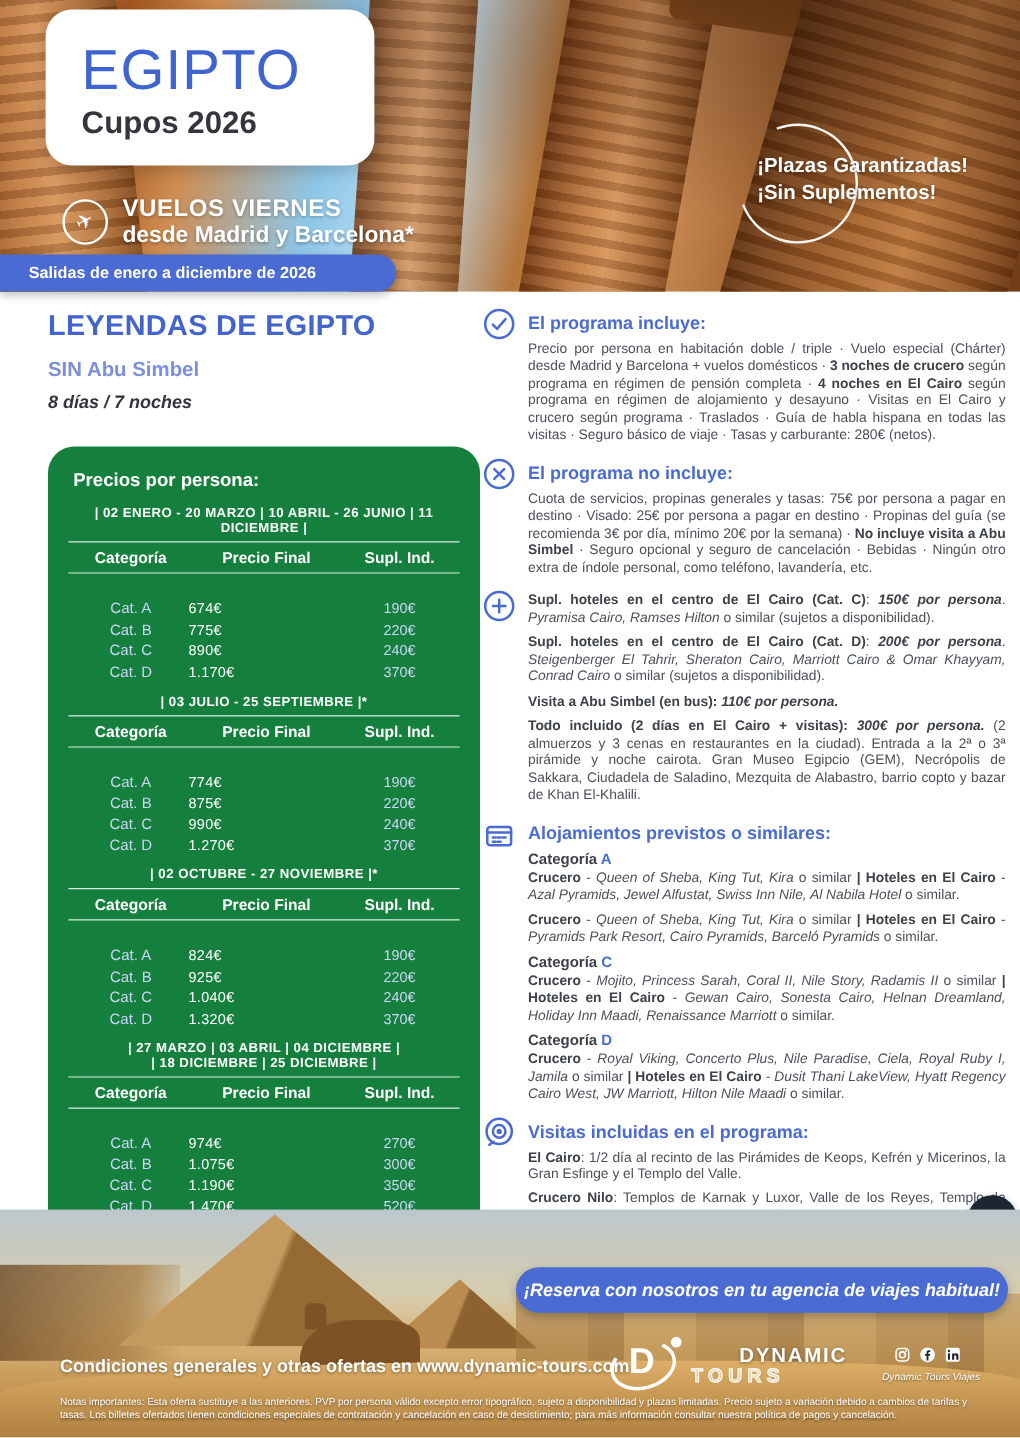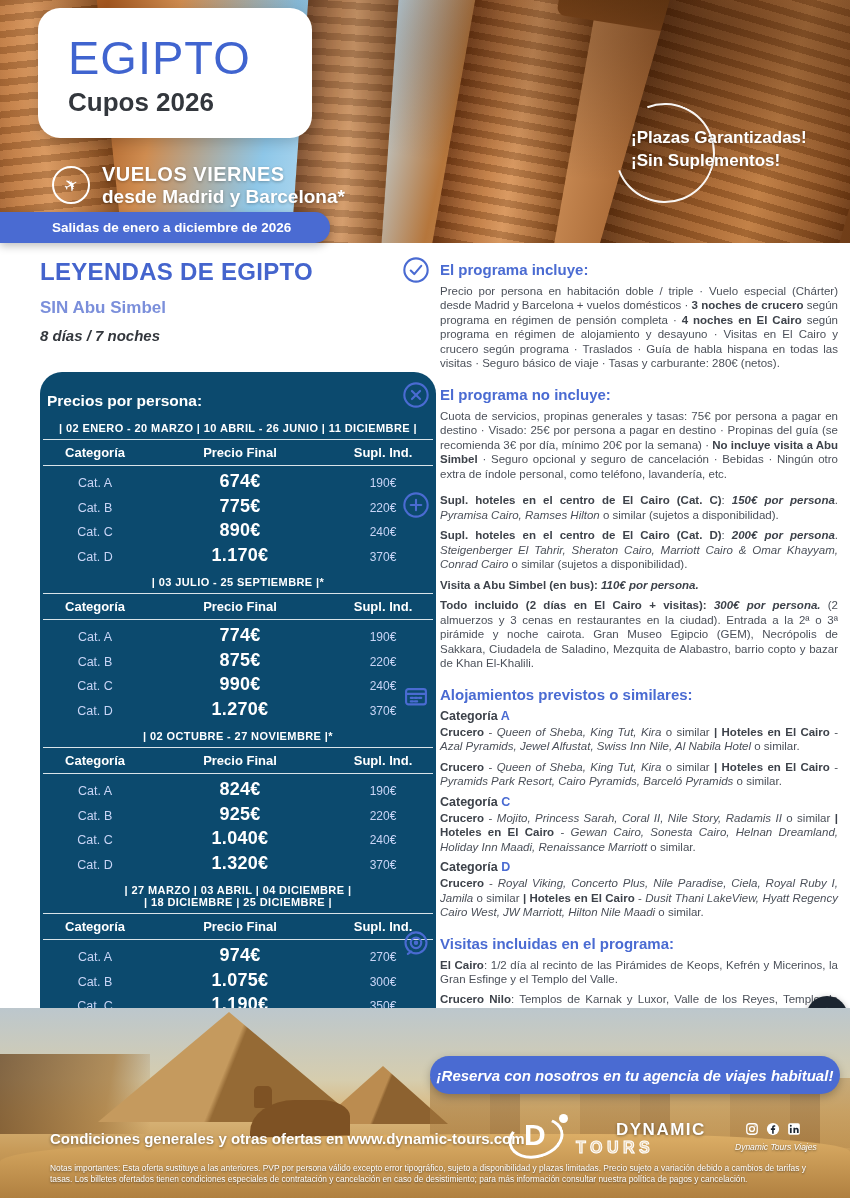--- a/index.html
+++ b/index.html
@@ -36,39 +36,39 @@
         text-shadow:0 1px 3px rgba(0,0,0,.35);white-space:nowrap;}
 
   .flights{position:absolute;left:52px;top:163px;display:flex;align-items:center;gap:12px;color:#fff;}
   .plane-circle{width:38px;height:38px;border:2px solid #fff;border-radius:50%;display:flex;align-items:center;
         justify-content:center;box-sizing:border-box;}
   .plane-glyph{font-family:"DejaVu Sans",sans-serif;font-size:17px;transform:rotate(-28deg);line-height:1;}
   .flights .f1{font-size:20px;font-weight:800;letter-spacing:.5px;line-height:1.15;text-shadow:0 1px 3px rgba(0,0,0,.3);}
   .flights .f2{font-size:19px;font-weight:700;line-height:1.15;text-shadow:0 1px 3px rgba(0,0,0,.3);}
 
   .departures{position:absolute;left:0;top:212px;width:330px;height:31px;background:#4a6bd2;
-        border-radius:0 15px 15px 0;display:flex;align-items:center;padding-left:52px;box-sizing:border-box;
+        border-radius:0 15px 15px 0;display:flex;align-items:center;padding-left:24px;box-sizing:border-box;
         color:#fff;font-size:13.5px;font-weight:700;box-shadow:0 3px 8px rgba(0,0,0,.25);}
 
   
-  .left-col{position:absolute;left:40px;top:258px;width:396px;}
+  .left-col{position:absolute;left:40px;top:258px;width:360px;}
   .prog-title{font-size:24px;font-weight:800;letter-spacing:.3px;color:#4464cd;margin:0 0 12px;}
   .prog-sub{font-size:17px;font-weight:600;color:#7b8fdb;margin:0 0 9px;}
   .prog-dur{font-size:15px;font-weight:700;font-style:italic;color:#33373d;margin:0 0 28px;}
 
-  .price-box{background:#0c4a6e;border-radius:22px;padding:18px 3px 16px;color:#fff;box-sizing:border-box;}
+  .price-box{background:#15803d;border-radius:22px;padding:18px 17px 16px;color:#fff;box-sizing:border-box;}
   .price-box .pb-title{font-size:15.5px;font-weight:700;margin:2px 0 12px;padding-left:4px;}
   .ptable{margin-bottom:9px;}
   .pdates{font-size:11px;font-weight:700;letter-spacing:.4px;text-align:center;margin:6px 0 5px;white-space:pre-line;}
   .phead{display:grid;grid-template-columns:96px 1fr 92px;padding:5px 4px;font-size:13px;font-weight:600;text-align:center;
         border-top:1.5px solid rgba(255,255,255,.85);border-bottom:1.5px solid rgba(255,255,255,.85);}
-  .prows{margin:3px 0 2px;}
+  .prows{margin:21px 0 2px;}
   .prow{display:grid;grid-template-columns:96px 1fr 92px;align-items:baseline;padding:1px 4px;line-height:1.25;}
   .prow .cat{font-size:12.5px;color:#c9d5f6;text-align:center;}
-  .prow .price{font-size:18px;font-weight:700;text-align:center;letter-spacing:.3px;}
+  .prow .price{font-size:12px;font-weight:400;letter-spacing:.3px;}
   .prow .supl{font-size:12px;color:#c9d5f6;text-align:center;}
   .footnote{font-size:11.5px;color:#3f444c;margin-top:15px;padding-left:4px;}
 
   
   .right-col{position:absolute;left:402px;top:258px;width:436px;}
   .section{position:relative;padding-left:38px;margin-bottom:12px;}
   .sec-icon{position:absolute;left:0;top:-2px;width:28px;height:28px;color:#4a6bd2;}
   .sec-title{font-size:15px;font-weight:700;color:#4a6bd2;margin:0 0 6px;padding-top:3px;}
   .sec-body,.cat-body{font-size:11.5px;line-height:1.26;color:#4b5059;text-align:justify;margin:0 0 6px;}
   .sec-body .b,.cat-body .b{color:#3d424a;}

